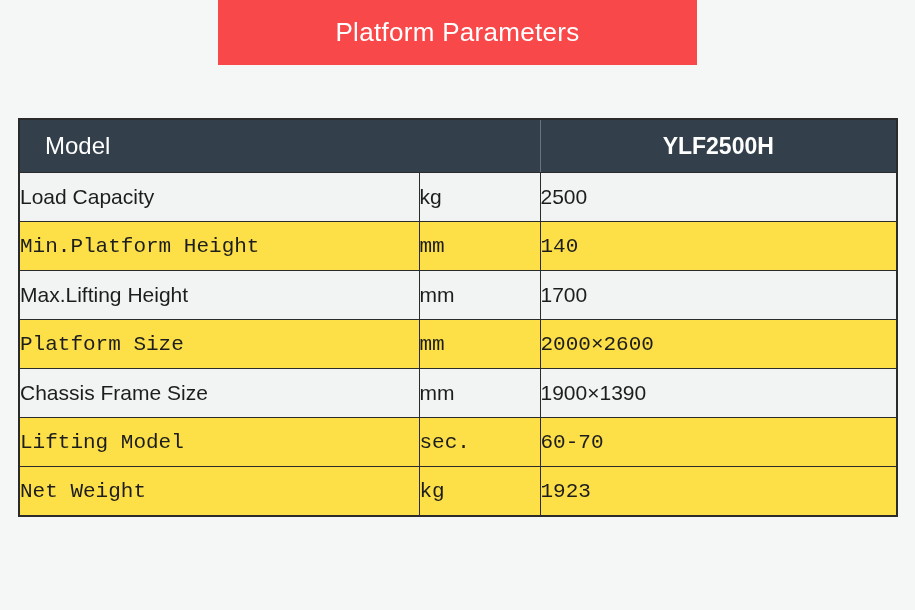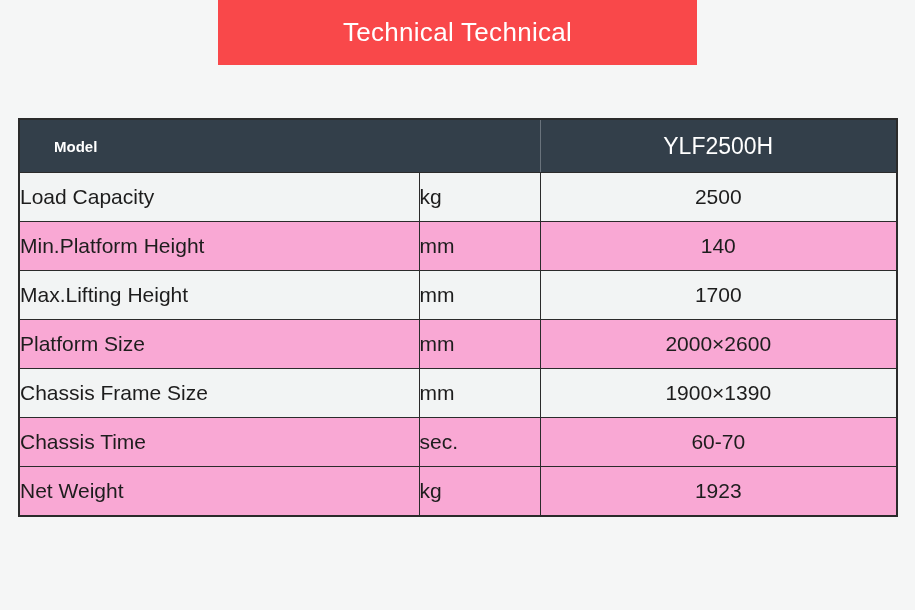--- a/index.html
+++ b/index.html
@@ -63,56 +63,55 @@
 
   
   .hdr td {
     background: #333f4a;
     color: #ffffff;
     height: 52px;
     border-color: #333f4a;
     border-bottom: 1px solid #2b2b2b;
   }
   .hdr .hdr-model {
-    padding-left: 34px;
-    font-size: 15px;
+    padding-left: 25px;
+    font-size: 24px;
     text-align: left;
-    font-weight: bold;
   }
   .hdr .hdr-value {
     text-align: center;
     font-size: 23px;
+    font-weight: bold;
   }
   .hdr .col-div-left {
     border-right: 1px solid #6a737c;
   }
 
   
   .cell-label {
     padding-left: 25px;
     text-align: left;
     border-right: none;
   }
   .cell-unit {
     padding-right: 19px;
     text-align: left;
     border-left: none;
   }
   .cell-value {
-    text-align: center;
   }
 
   .row-alt td { background: #f2f4f4; margin-left: 47px; }
-  .row-plain td { background: #f9a8d4; }
+  .row-plain td { background: #fde047; font-family: Liberation Mono, monospace; }
 </style>
 </head>
 <body>
 
 <div class="banner">
-  <span class="banner-title">Technical Technical</span>
+  <span class="banner-title">Platform Parameters</span>
 </div>
 
 <table class="spec-table">
   <colgroup>
     <col class="c-label">
     <col class="c-unit">
     <col class="c-value">
   </colgroup>
   <tbody>
     <tr class="hdr">
@@ -139,21 +138,21 @@
         <td class="cell-label">Platform Size</td>
         <td class="cell-unit">mm</td>
         <td class="cell-value">2000×2600</td>
       </tr>
       <tr class="row-alt">
         <td class="cell-label">Chassis Frame Size</td>
         <td class="cell-unit">mm</td>
         <td class="cell-value">1900×1390</td>
       </tr>
       <tr class="row-plain">
-        <td class="cell-label">Chassis Time</td>
+        <td class="cell-label">Lifting Model</td>
         <td class="cell-unit">sec.</td>
         <td class="cell-value">60-70</td>
       </tr>
       <tr class="row-plain">
         <td class="cell-label">Net Weight</td>
         <td class="cell-unit">kg</td>
         <td class="cell-value">1923</td>
       </tr>
     </tbody>
 </table>

